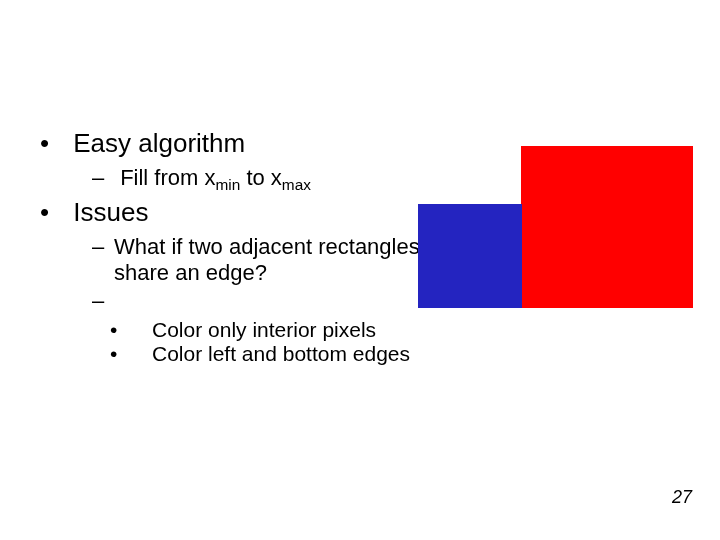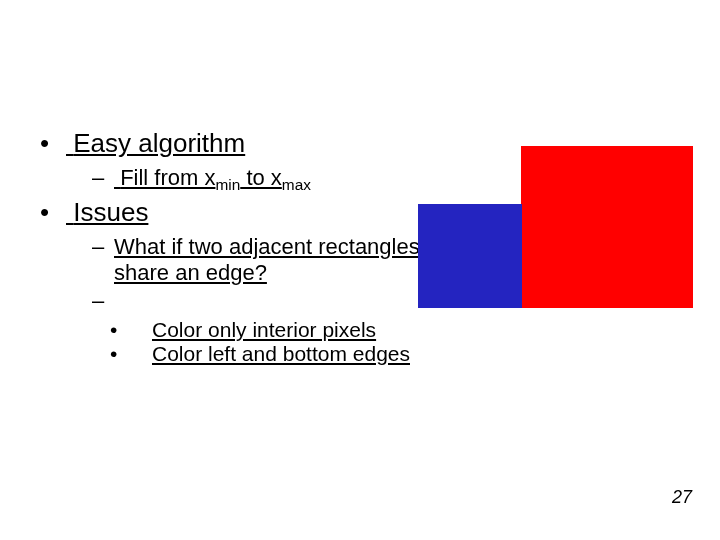--- a/index.html
+++ b/index.html
@@ -18,21 +18,20 @@
     font-size: 38px;
     line-height: 1.15;
     padding-top: 18px;
     font-weight: 400;
   }
   .content {
     position: absolute;
     left: 40px;
     top: 128px;
     width: 420px;
-    text-decoration: underline;
   }
   ul.lvl1 {
     list-style: none;
     padding: 0;
     margin: 0;
     font-size: 26px;
   }
   ul.lvl1 > li {
     margin-bottom: 6px;
   }

